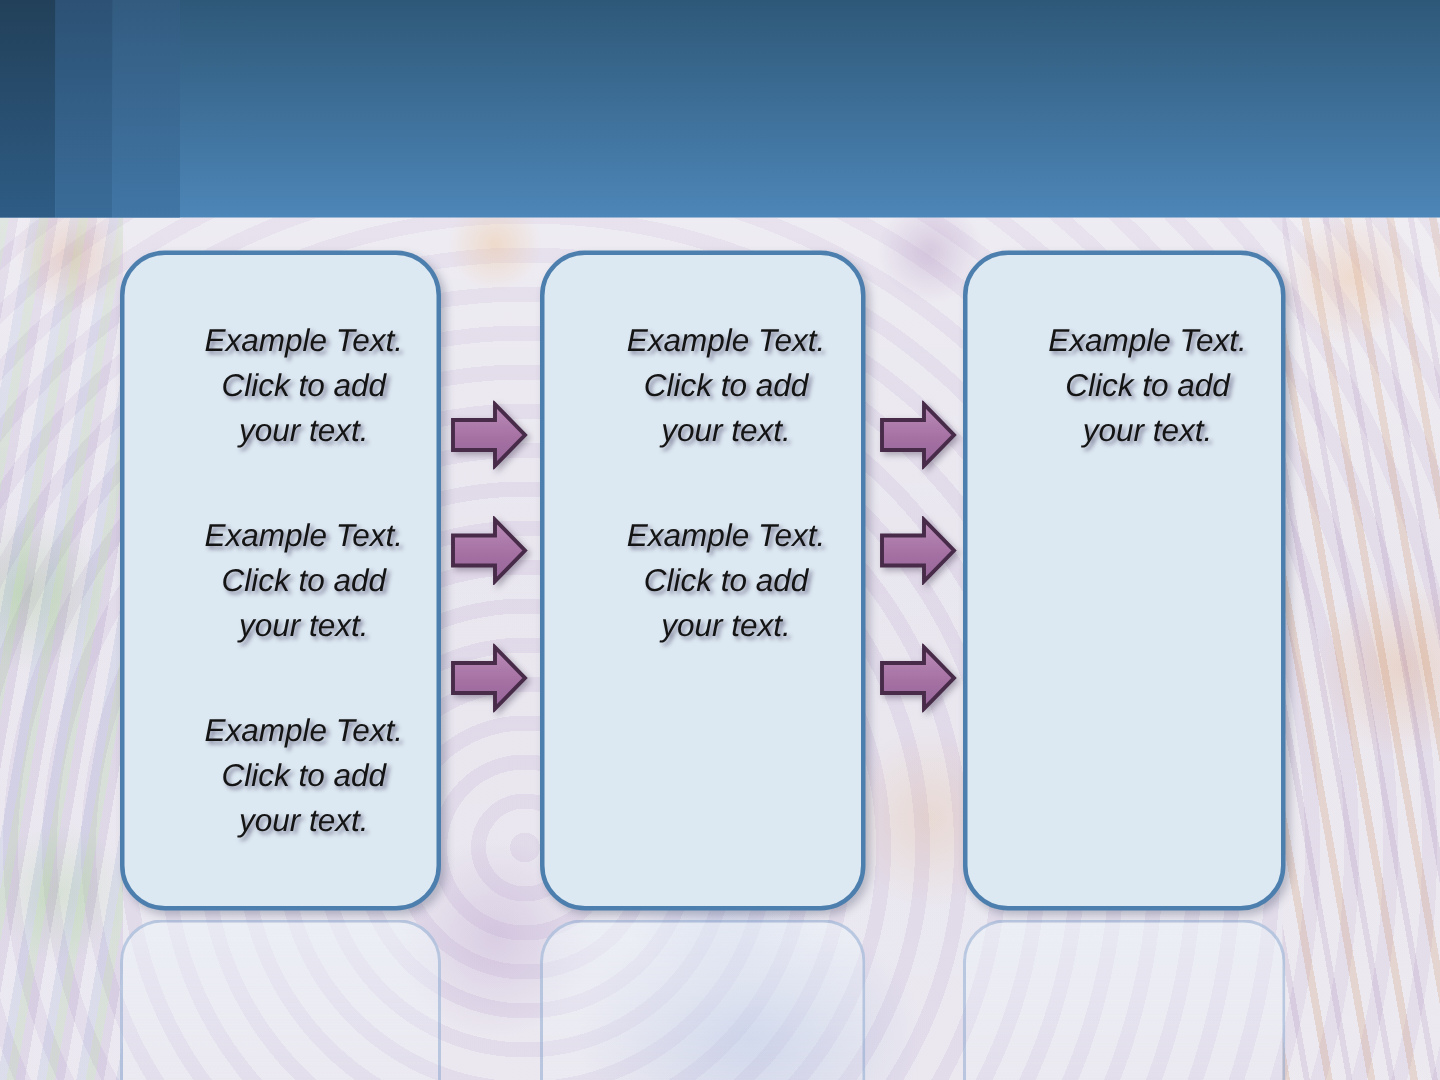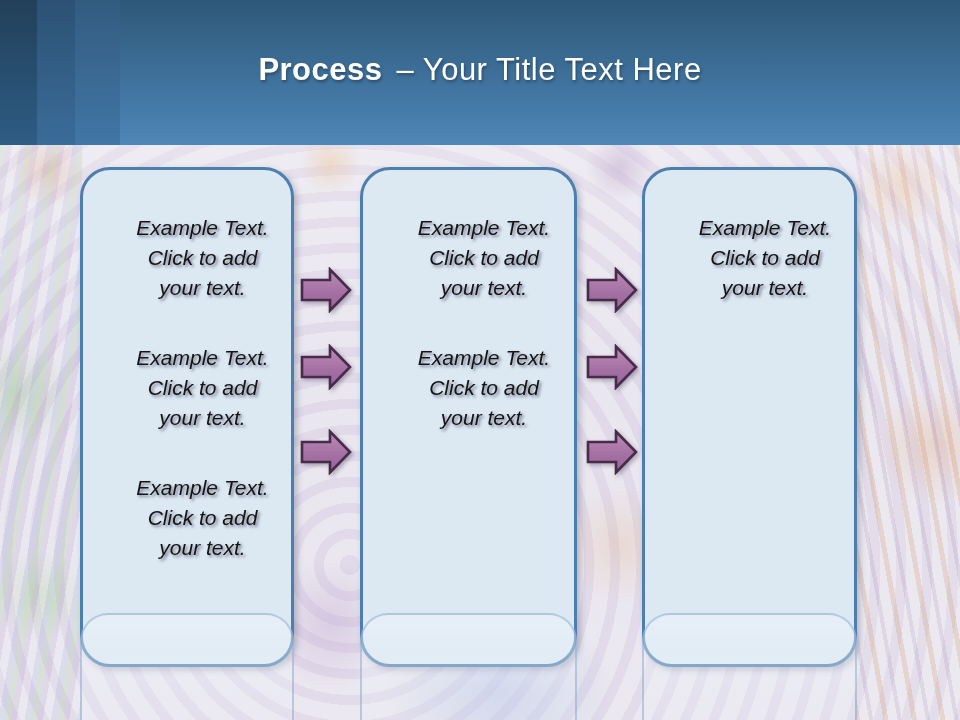--- a/index.html
+++ b/index.html
@@ -53,21 +53,21 @@
     background:repeating-linear-gradient(80deg,
       rgba(205,140,90,.24) 0 5px, rgba(246,240,234,.12) 5px 14px,
       rgba(150,110,160,.16) 14px 18px, rgba(246,240,234,.10) 18px 28px);
   }
   .content-wash{
     position:absolute;left:0;top:0;width:100%;height:100%;
     background:linear-gradient(to bottom, rgba(255,255,255,.28), rgba(255,255,255,.06) 40%, rgba(255,255,255,.12));
   }
   
   .pbox{
-    position:absolute;top:167px;height:500px;box-sizing:border-box;
+    position:absolute;top:167px;height:440px;box-sizing:border-box;
     background:#dce8f2;border:3px solid #4d7fae;border-radius:30px;
     box-shadow:3px 3px 6px rgba(60,70,95,.30);
     padding-top:43px;
     padding-left:31px;
   }
   .pbox1{left:80px;width:214px;}
   .pbox2{left:360px;width:217px;}
   .pbox3{left:642px;width:215px;}
   .tblock{
     width:100%;text-align:center;white-space:pre-line;
@@ -97,23 +97,20 @@
   <div class="content-bg">
     <div class="texture-left"></div>
     <div class="texture-right"></div>
     <div class="content-wash"></div>
   </div>
 
   <div class="header">
     <div class="stripe stripe1"></div>
     <div class="stripe stripe2"></div>
     <div class="stripe stripe3"></div>
-    <div class="title-row">
-      <span class="title-keyword">Process</span><span class="title-suffix">– Your Title Text Here</span>
-    </div>
   </div>
 
   <svg width="0" height="0" style="position:absolute">
     <defs>
       <linearGradient id="agrad" x1="0" y1="0" x2="0" y2="1">
         <stop offset="0" stop-color="#bb8db8"></stop>
         <stop offset="0.55" stop-color="#a571a3"></stop>
         <stop offset="1" stop-color="#96659a"></stop>
       </linearGradient>
     </defs>

